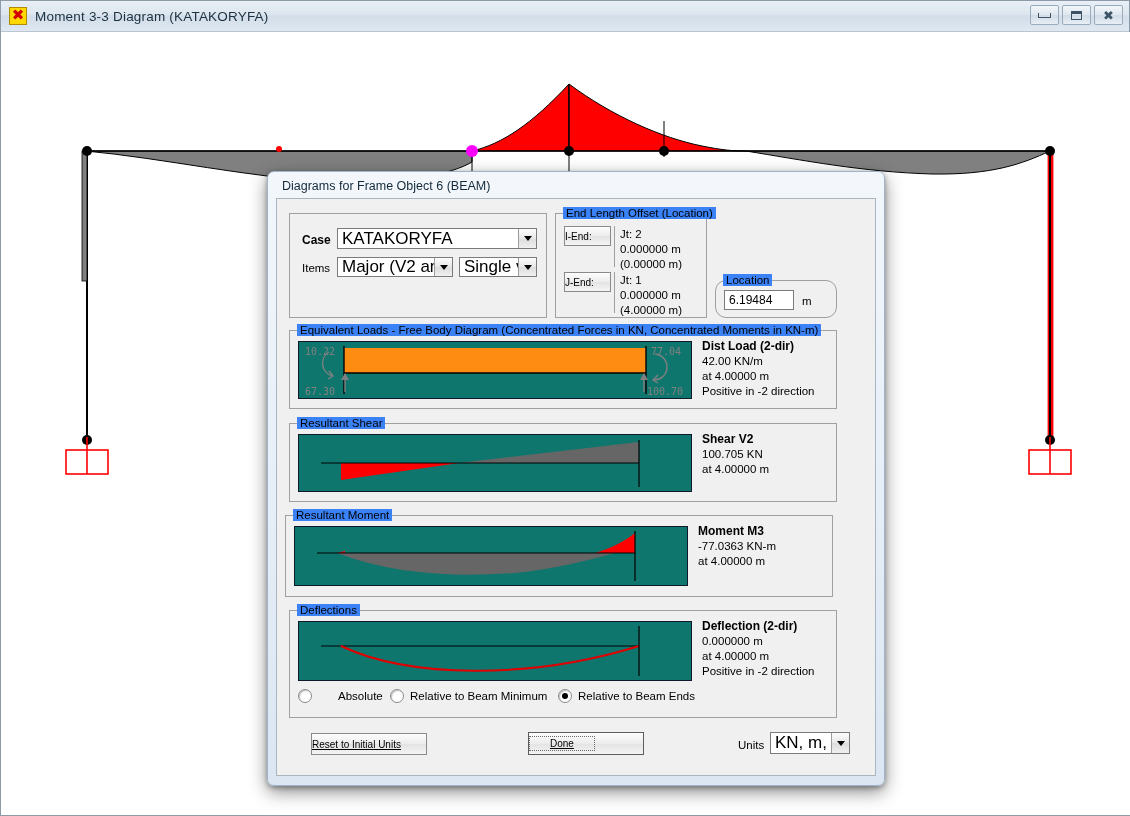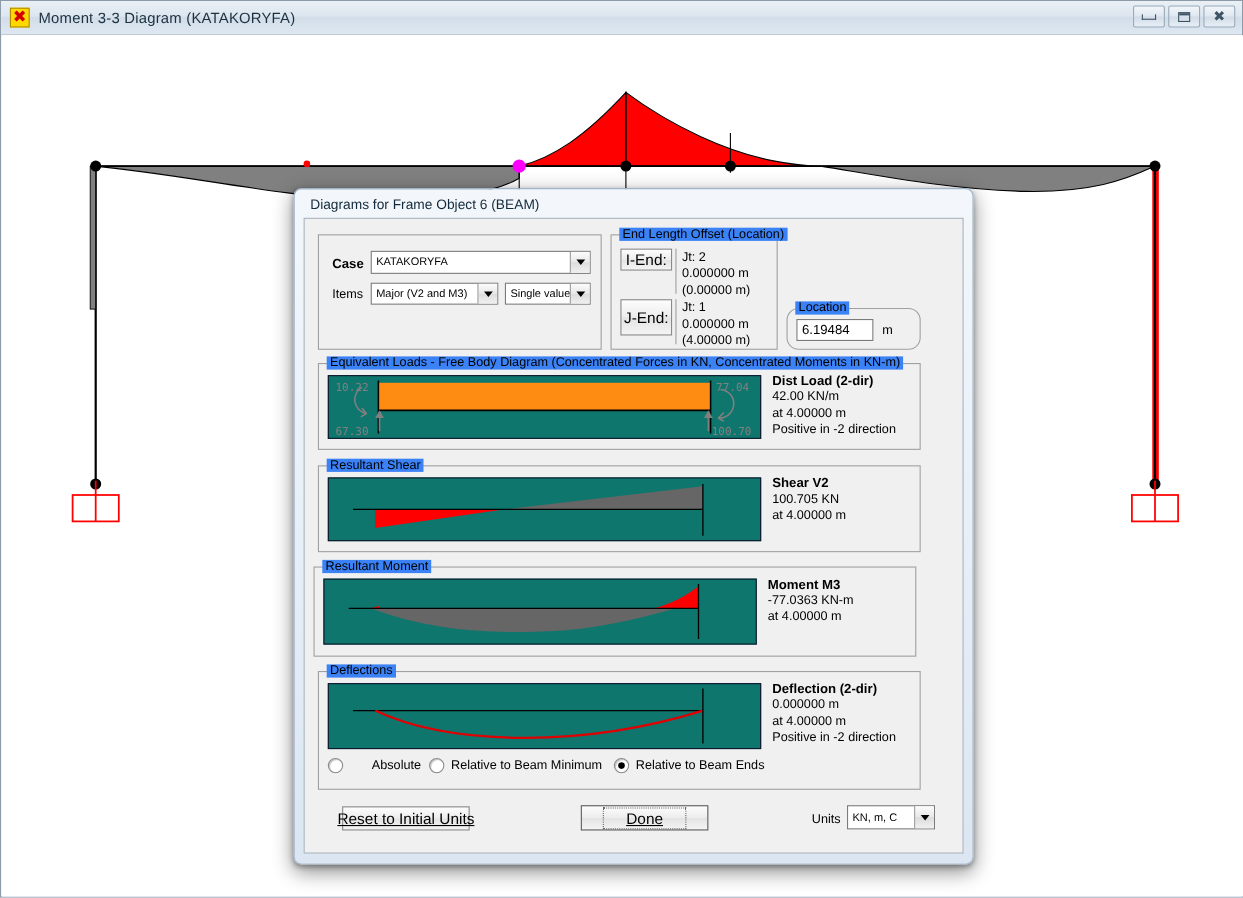--- a/index.html
+++ b/index.html
@@ -94,21 +94,21 @@
   }
 
   .lbl{font-size:11.5px;color:#000;position:absolute;white-space:nowrap;}
   .lbl.b{font-weight:bold;}
 
   
   .combo{
     position:absolute;background:#ffffff;
     border:1px solid #7b7b7b;box-sizing:border-box;
     display:flex;align-items:center;
-    font-size:10px;color:#000;
+    font-size:17px;color:#000;
   }
   .combo .val{padding-left:4px;flex:1;white-space:nowrap;overflow:hidden;}
   .combo .arrow{
     width:17px;height:100%;flex:none;
     background:linear-gradient(to bottom,#fcfcfc,#e7e7e7 50%,#dcdcdc 51%,#f0f0f0);
     border-left:1px solid #9c9c9c;
     display:flex;align-items:center;justify-content:center;
   }
   .combo .arrow .tri{
     width:0;height:0;border-left:4px solid transparent;border-right:4px solid transparent;
@@ -120,22 +120,22 @@
     position:absolute;background:#fff;border:1px solid #7b7b7b;
     box-sizing:border-box;font-size:12px;color:#000;
     display:flex;align-items:center;padding-left:4px;
   }
 
   
   .btn{
     position:absolute;box-sizing:border-box;
     background:linear-gradient(to bottom,#fdfdfd,#ececec 50%,#e3e3e3 51%,#f4f4f4);
     border:1px solid #8a8a8a;
-    display:flex;align-items:center;justify-content:center;
-    font-size:14px;color:#000;white-space:nowrap;
+    display:flex;align-items:center;
+    font-size:10px;color:#000;white-space:nowrap;
   }
   .btn .u{text-decoration:underline;}
   .btn.default{border:1px solid #5c5c5c;}
   .btn.default .inner{
     border:1px dotted #6a6a6a;padding:1px 20px;
   }
 
   
   .radio{position:absolute;display:flex;align-items:center;font-size:11.5px;color:#000;white-space:nowrap;}
   .radio .dot{
@@ -270,21 +270,21 @@
         <span class="legend">End Length Offset (Location)</span>
 
         <div class="btn" style="left:8px;top:12px;width:47px;height:20px;">
           <span>I-End:</span>
         </div>
         <div class="vline" style="left:58px;top:12px;height:41px;"></div>
         <span class="lbl" style="left:64px;top:14px;">Jt:  2</span>
         <span class="lbl" style="left:64px;top:29px;">0.000000 m</span>
         <span class="lbl" style="left:64px;top:44px;">(0.00000 m)</span>
 
-        <div class="btn" style="left:8px;top:58px;width:47px;height:33px;">
+        <div class="btn" style="left:8px;top:58px;width:47px;height:20px;">
           <span>J-End:</span>
         </div>
         <div class="vline" style="left:58px;top:58px;height:41px;"></div>
         <span class="lbl" style="left:64px;top:60px;">Jt:  1</span>
         <span class="lbl" style="left:64px;top:75px;">0.000000 m</span>
         <span class="lbl" style="left:64px;top:90px;">(4.00000 m)</span>
       </div>
 
 
       <div class="gbox" style="left:438px;top:81px;width:122px;height:38px;border-radius:11px;">

